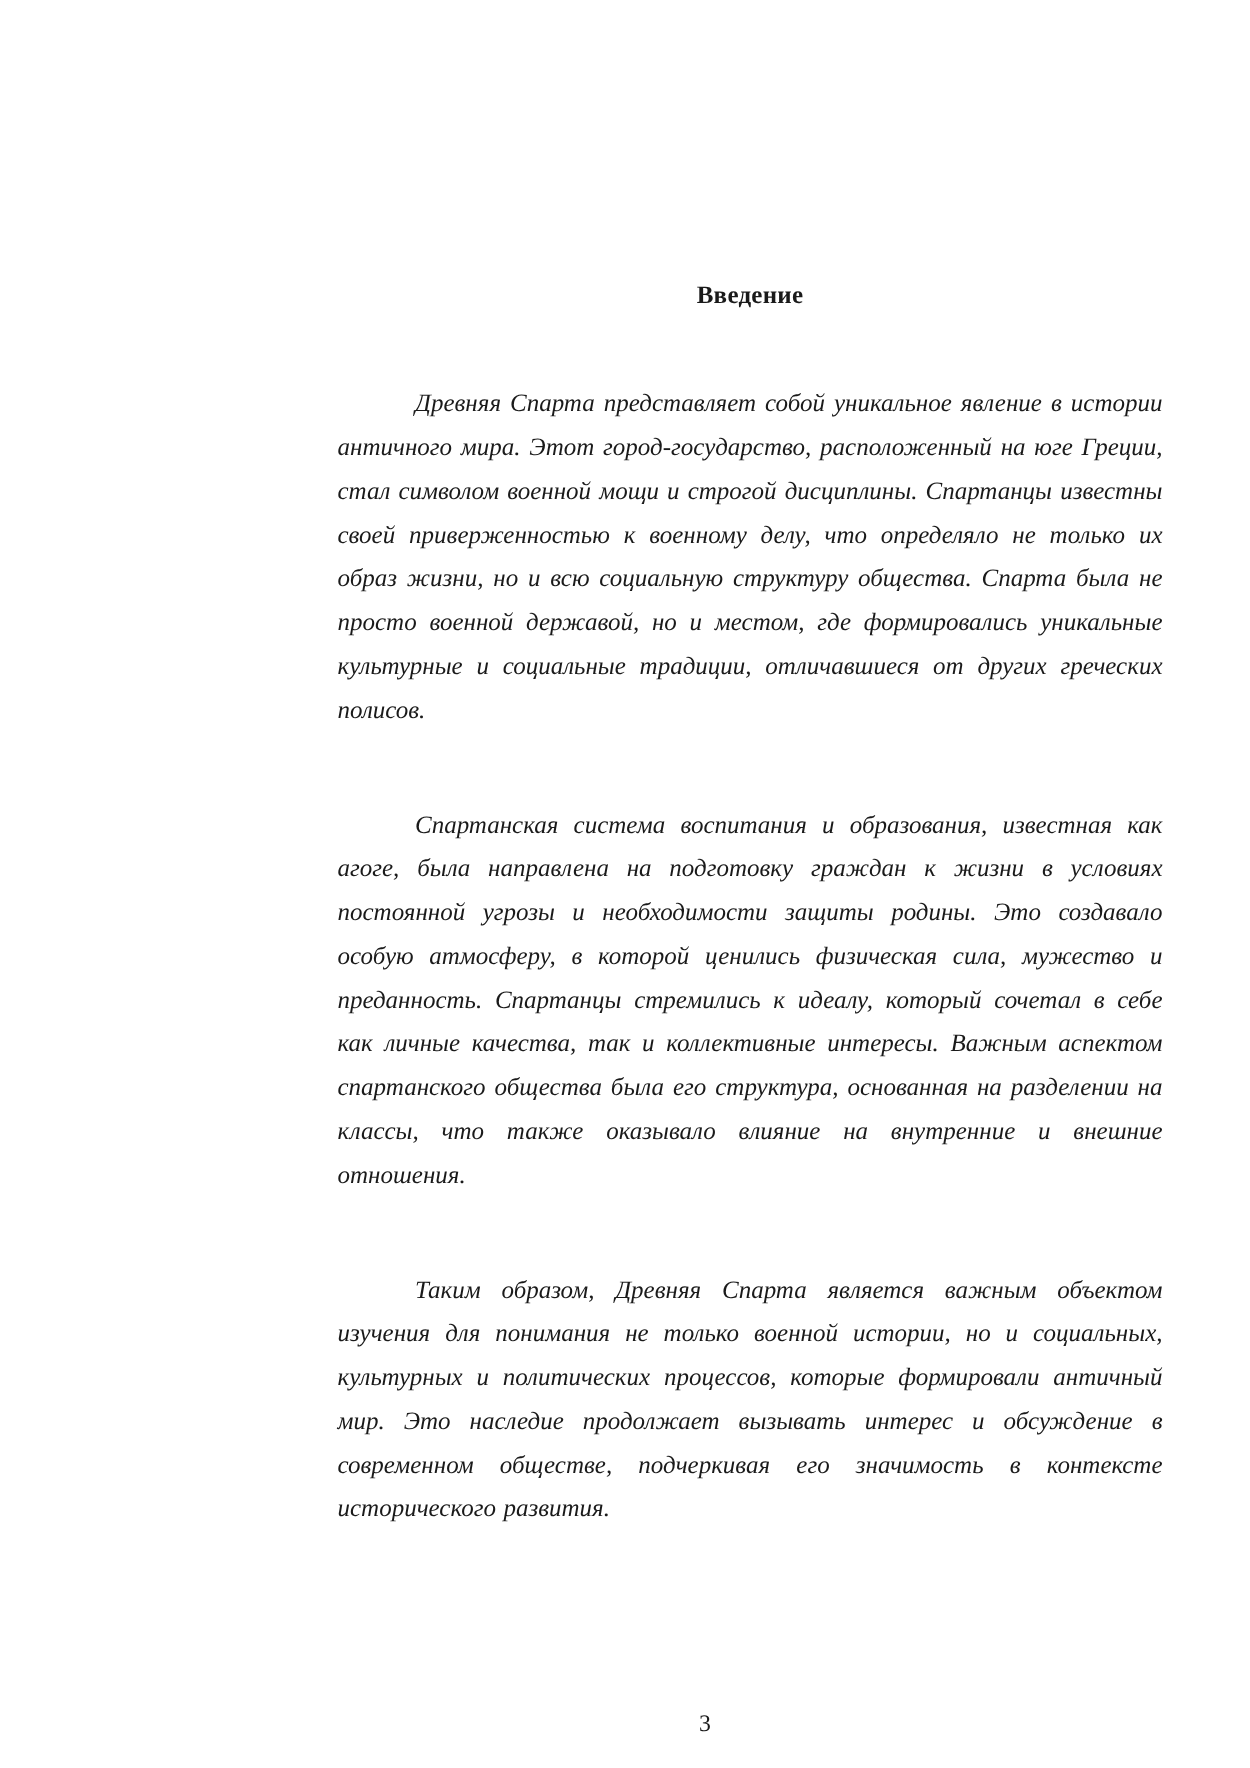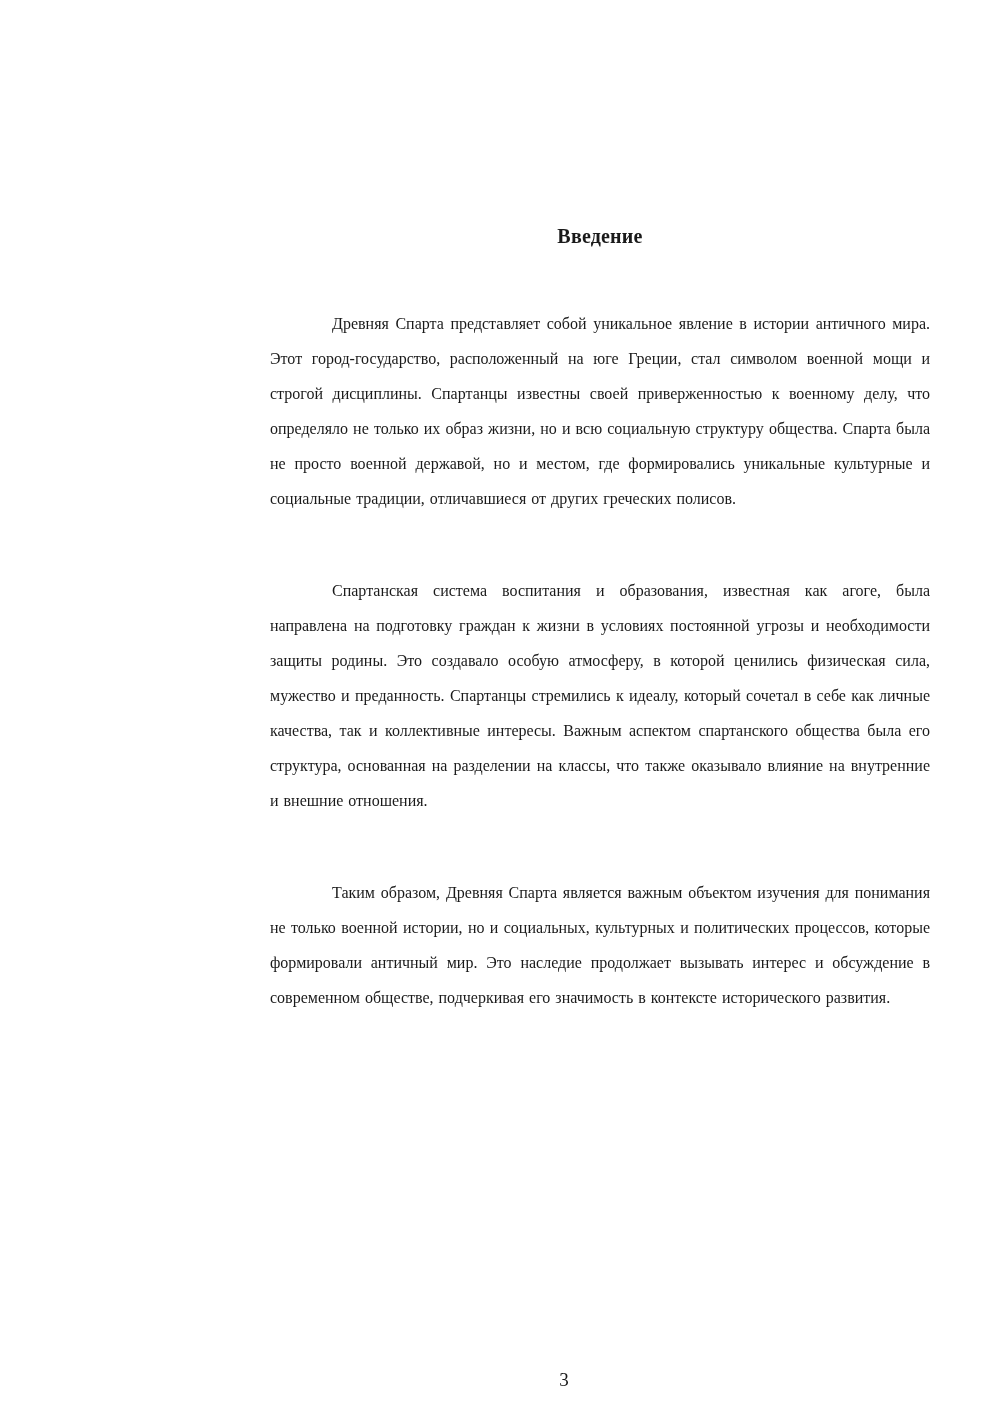--- a/index.html
+++ b/index.html
@@ -26,26 +26,27 @@
   }
   .doc-title {
     text-align: center;
     font-weight: bold;
     font-size: 20px;
     line-height: 24px;
     margin-bottom: 26px;
     letter-spacing: 0.2px;
   }
   .doc-paragraph {
-    font-size: 16px;
+    font-size: 20px;
     line-height: 35px;
     text-align: justify;
     text-indent: 62px;
     margin-bottom: 25px;
     word-spacing: 1px;
+    font-style: italic;
   }
   .page-number {
     position: absolute;
     left: 0;
     right: 0;
     bottom: 55px;
     text-align: center;
     font-size: 19px;
     color: #1a1a1a;
   }

